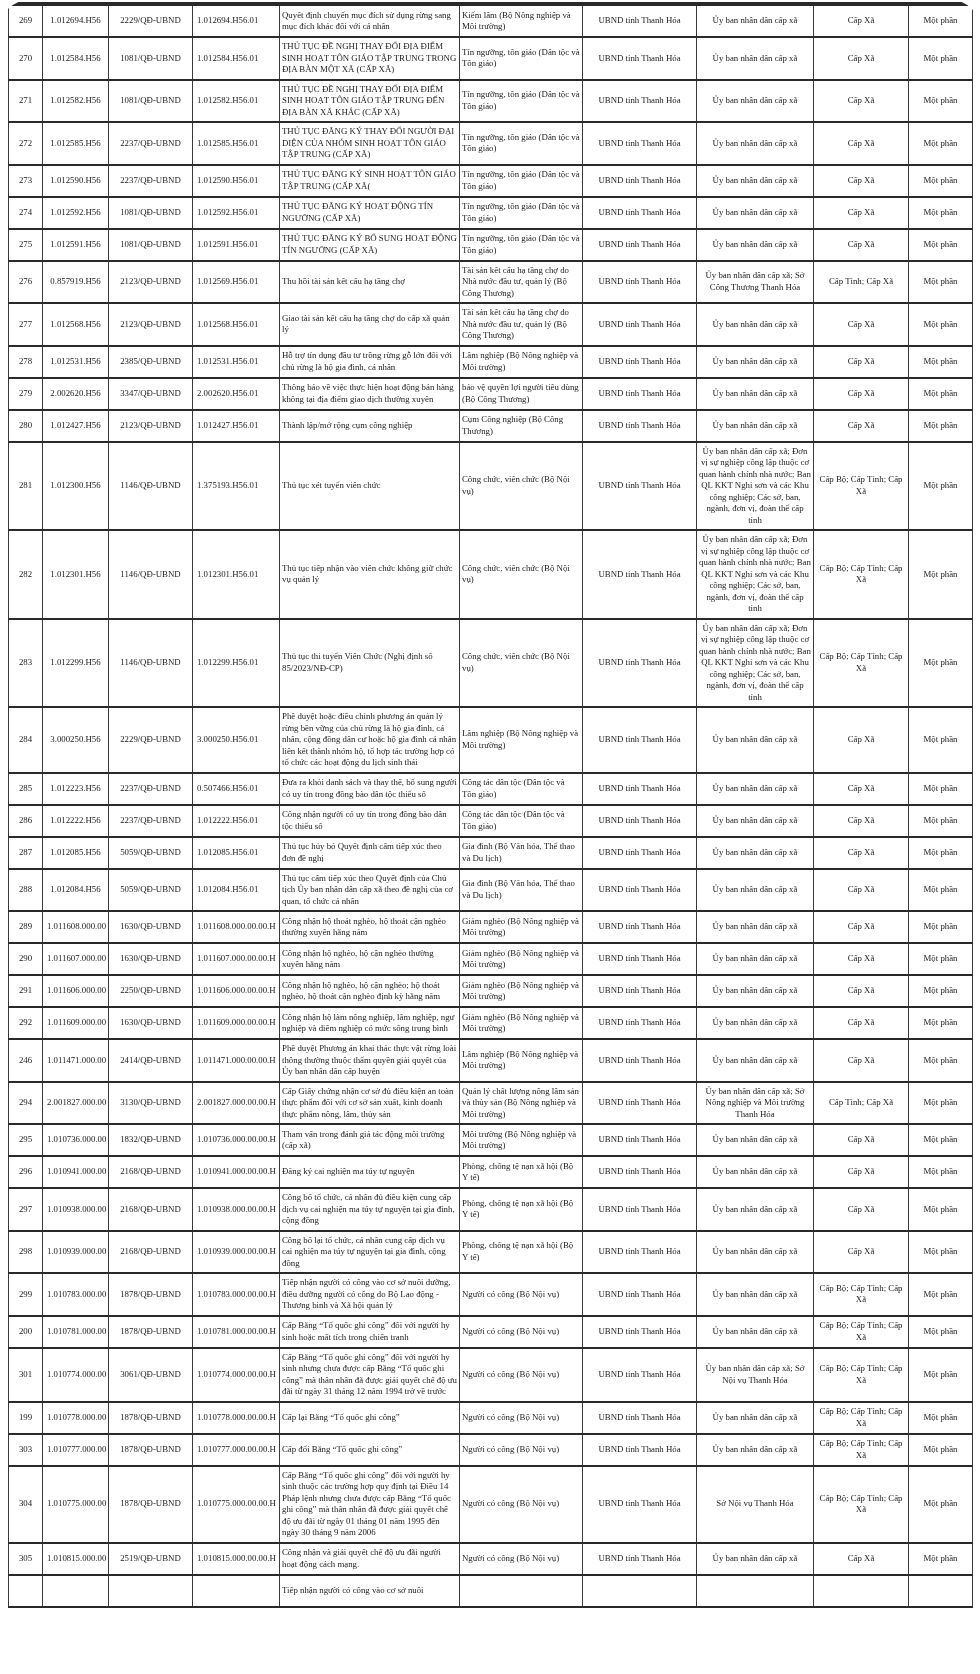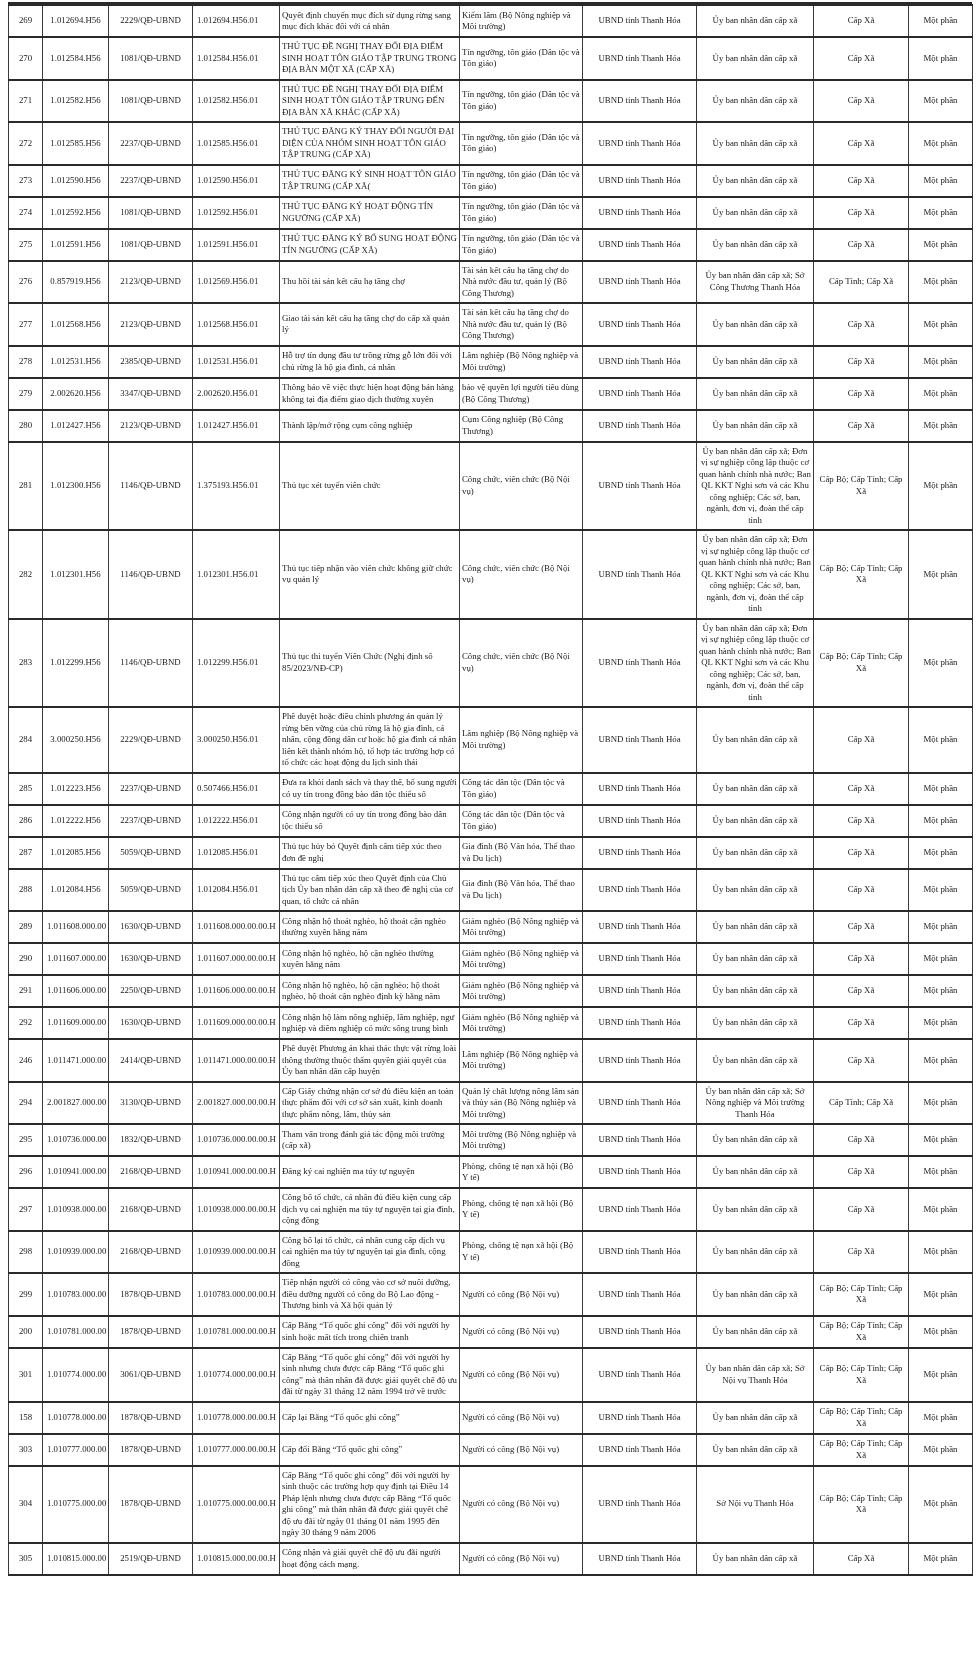--- a/index.html
+++ b/index.html
@@ -1,17 +1,17 @@
 <!DOCTYPE html>
 <html><head>
 <meta charset="utf-8">
 <style>
   html,body{margin:0;padding:0;background:#ffffff;}
   body{font-family:"Liberation Serif","DejaVu Serif",serif;color:#1b1b1b;}
-  .page{position:relative;width:980px;height:1674px;overflow:hidden;background:#fff;}
+  .page{position:relative;width:980px;height:1674px;overflow:hidden;background:#fff;border-radius:29px;}
   .table-wrap{position:absolute;left:8px;top:0;width:964px;}
   .top-partial{height:2px;border-bottom:2px solid #2a2a2a;width:964px;}
   table.proc-table{border-collapse:collapse;table-layout:fixed;width:964px;
     font-size:8.8px;line-height:11.5px;}
   table.proc-table td{border-left:1px solid #3a3a3a;border-right:1px solid #3a3a3a;
     border-top:2px solid #2a2a2a;border-bottom:2px solid #2a2a2a;
     padding:3px 2px;vertical-align:middle;text-align:center;height:24px;
     overflow:hidden;word-wrap:break-word;}
   table.proc-table td.c-name,table.proc-table td.c-field{text-align:left;padding-left:2px;}
   table.proc-table td.c-code,table.proc-table td.c-dcode{overflow:hidden;}
@@ -525,21 +525,21 @@
               <span class="clip">1.010774.000.00.00.H</span>
             </td>
             <td class="c-name">Cấp Bằng “Tổ quốc ghi công” đối với người hy sinh nhưng chưa được cấp Bằng “Tổ quốc ghi công” mà thân nhân đã được giải quyết chế độ ưu đãi từ ngày 31 tháng 12 năm 1994 trở về trước</td>
             <td class="c-field">Người có công (Bộ Nội vụ)</td>
             <td>UBND tỉnh Thanh Hóa</td>
             <td>Ủy ban nhân dân cấp xã; Sở Nội vụ Thanh Hóa</td>
             <td>Cấp Bộ; Cấp Tỉnh; Cấp Xã</td>
             <td>Một phần</td>
           </tr>
           <tr>
-            <td>158</td>
+            <td>199</td>
             <td class="c-code">
               <span class="clip">1.010778.000.00</span>
             </td>
             <td>1878/QĐ-UBND</td>
             <td class="c-dcode">
               <span class="clip">1.010778.000.00.00.H</span>
             </td>
             <td class="c-name">Cấp lại Bằng “Tổ quốc ghi công”</td>
             <td class="c-field">Người có công (Bộ Nội vụ)</td>
             <td>UBND tỉnh Thanh Hóa</td>
@@ -587,17 +587,29 @@
             <td>2519/QĐ-UBND</td>
             <td class="c-dcode">
               <span class="clip">1.010815.000.00.00.H</span>
             </td>
             <td class="c-name">Công nhận và giải quyết chế độ ưu đãi người hoạt động cách mạng.</td>
             <td class="c-field">Người có công (Bộ Nội vụ)</td>
             <td>UBND tỉnh Thanh Hóa</td>
             <td>Ủy ban nhân dân cấp xã</td>
             <td>Cấp Xã</td>
             <td>Một phần</td>
+          </tr>
+          <tr>
+            <td></td>
+            <td class="c-code"><span class="cen"></span></td>
+            <td></td>
+            <td class="c-dcode"><span class="cen"></span></td>
+            <td class="c-name">Tiếp nhận người có công vào cơ sở nuôi</td>
+            <td class="c-field"></td>
+            <td></td>
+            <td></td>
+            <td></td>
+            <td></td>
           </tr>
         </tbody>
     </table>
   </div>
 </div>
 
 </body></html>

